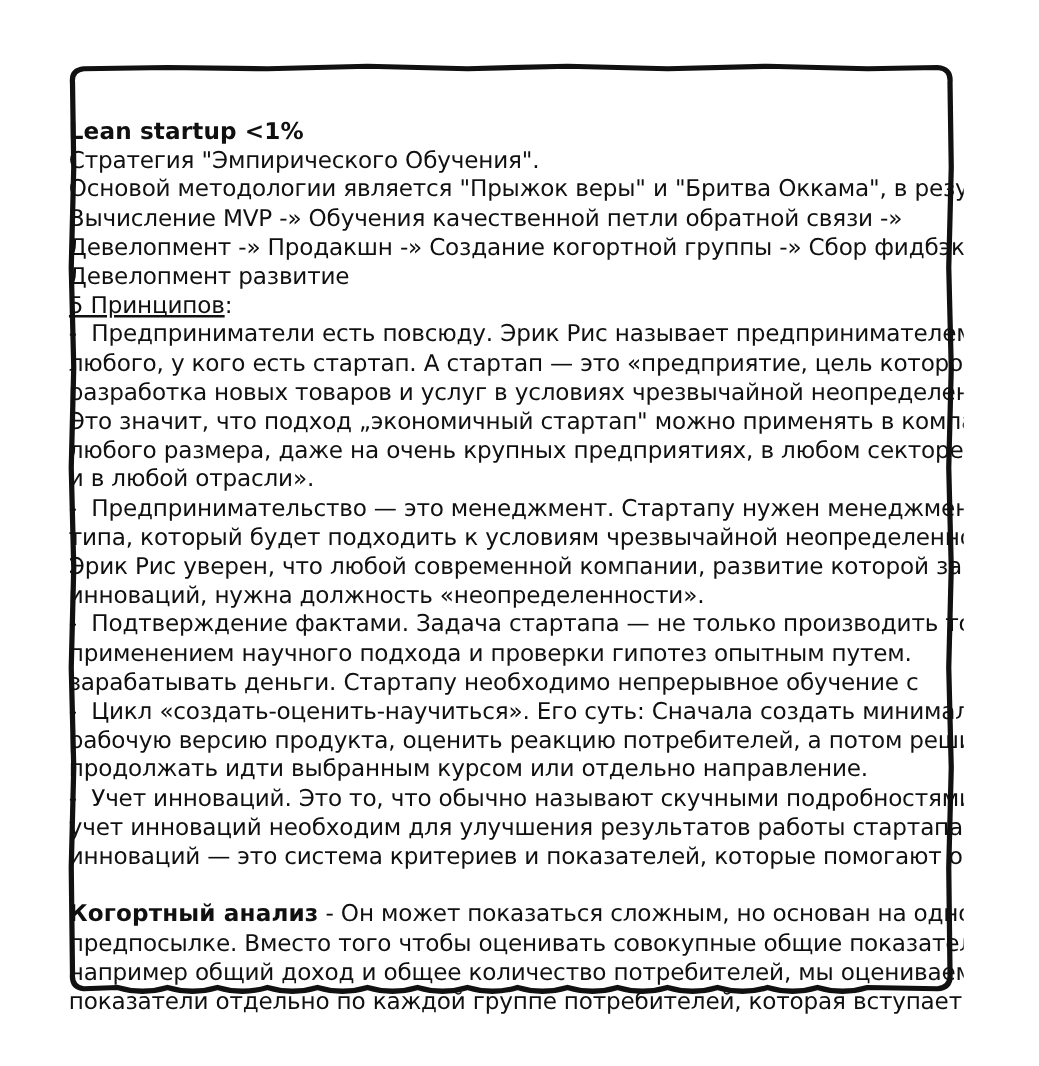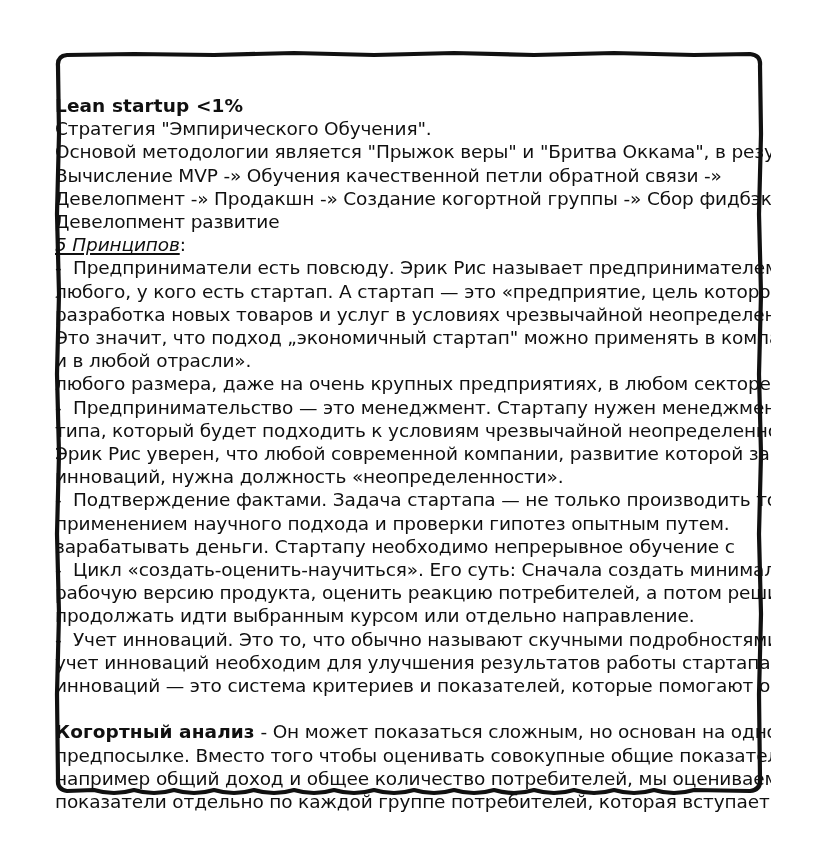--- a/index.html
+++ b/index.html
@@ -56,21 +56,20 @@
     height: 23.2px;
   }
   .bold {
     font-weight: bold;
     letter-spacing: 0.1px;
   }
   .underline {
     text-decoration: underline;
     text-underline-offset: 2px;
     text-decoration-thickness: 1.6px;
-    font-style: italic;
   }
 </style>
 </head>
 <body>
 
 <div id="note-card">
 
   <svg id="frame-svg" viewBox="0 0 735 763" preserveAspectRatio="none" aria-hidden="true">
     <path d="
       M 14 22
@@ -100,22 +99,22 @@
     <div class="line">Вычисление MVP -» Обучения качественной петли обратной связи -»</div>
     <div class="line">Девелопмент -» Продакшн -» Создание когортной группы -» Сбор фидбэков -»</div>
     <div class="line">Девелопмент развитие</div>
 
     <div class="line"><span class="underline">5 Принципов</span><span>:</span></div>
 
     <div class="line">-  Предприниматели есть повсюду. Эрик Рис называет предпринимателем</div>
     <div class="line">любого, у кого есть стартап. А стартап — это «предприятие, цель которого —</div>
     <div class="line">разработка новых товаров и услуг в условиях чрезвычайной неопределенности.</div>
     <div class="line">Это значит, что подход „экономичный стартап" можно применять в компаниях</div>
+    <div class="line">любого размера, даже на очень крупных предприятиях, в любом секторе</div>
     <div class="line">и в любой отрасли».</div>
-    <div class="line">любого размера, даже на очень крупных предприятиях, в любом секторе</div>
     <div class="line">-  Предпринимательство — это менеджмент. Стартапу нужен менеджмент нового</div>
     <div class="line">типа, который будет подходить к условиям чрезвычайной неопределенности.</div>
     <div class="line">Эрик Рис уверен, что любой современной компании, развитие которой зависит от</div>
     <div class="line">инноваций, нужна должность «неопределенности».</div>
     <div class="line">-  Подтверждение фактами. Задача стартапа — не только производить товары и</div>
     <div class="line">применением научного подхода и проверки гипотез опытным путем.</div>
     <div class="line">зарабатывать деньги. Стартапу необходимо непрерывное обучение с</div>
     <div class="line">-  Цикл «создать-оценить-научиться». Его суть: Сначала создать минимально</div>
     <div class="line">рабочую версию продукта, оценить реакцию потребителей, а потом решить,</div>
     <div class="line">продолжать идти выбранным курсом или отдельно направление.</div>

